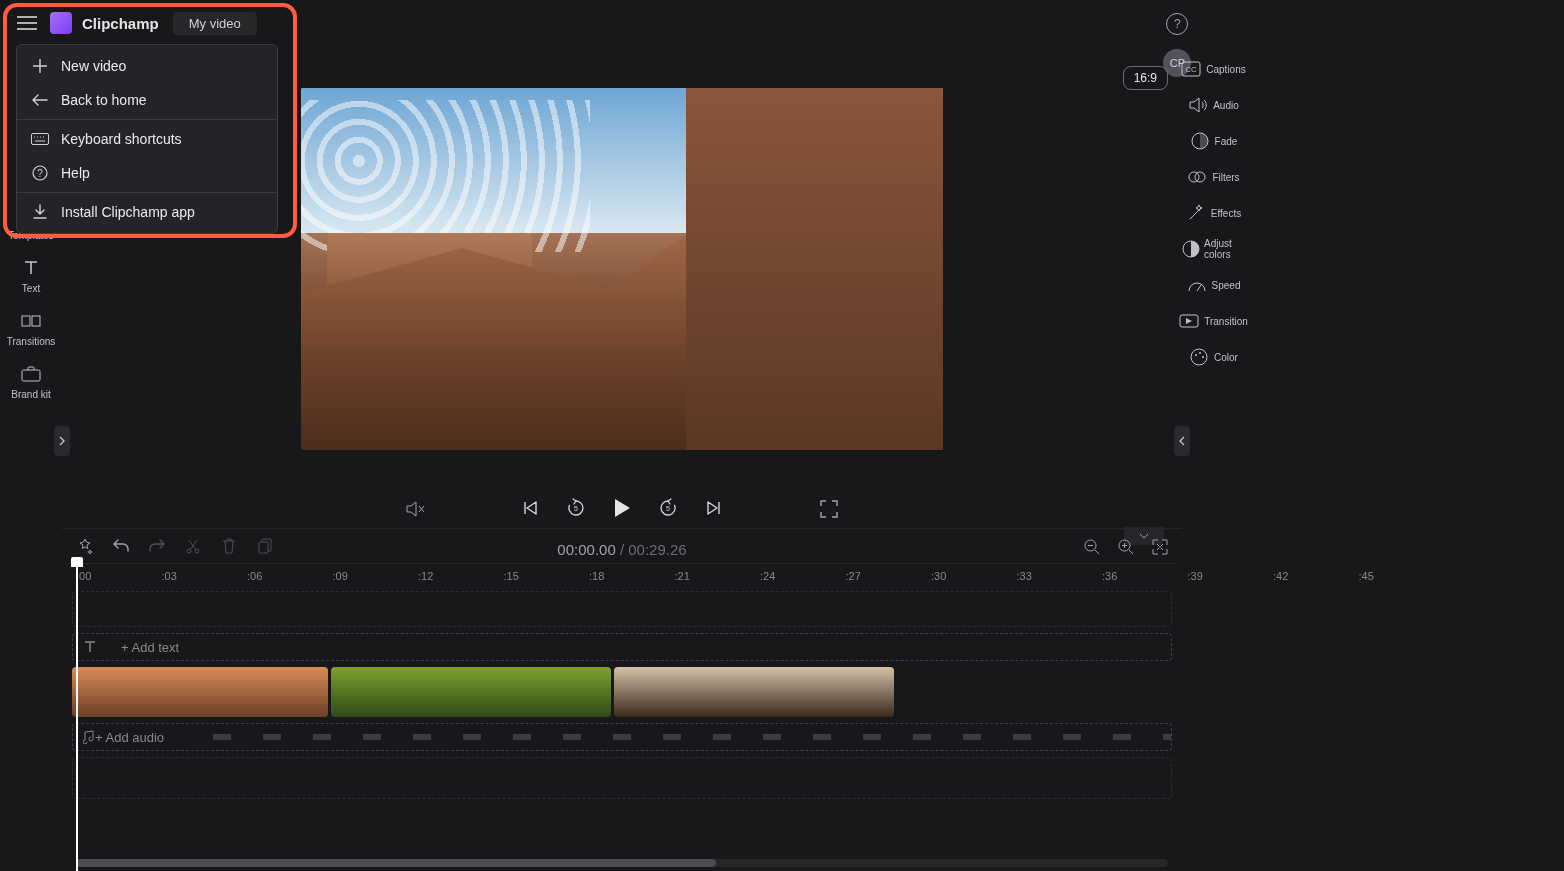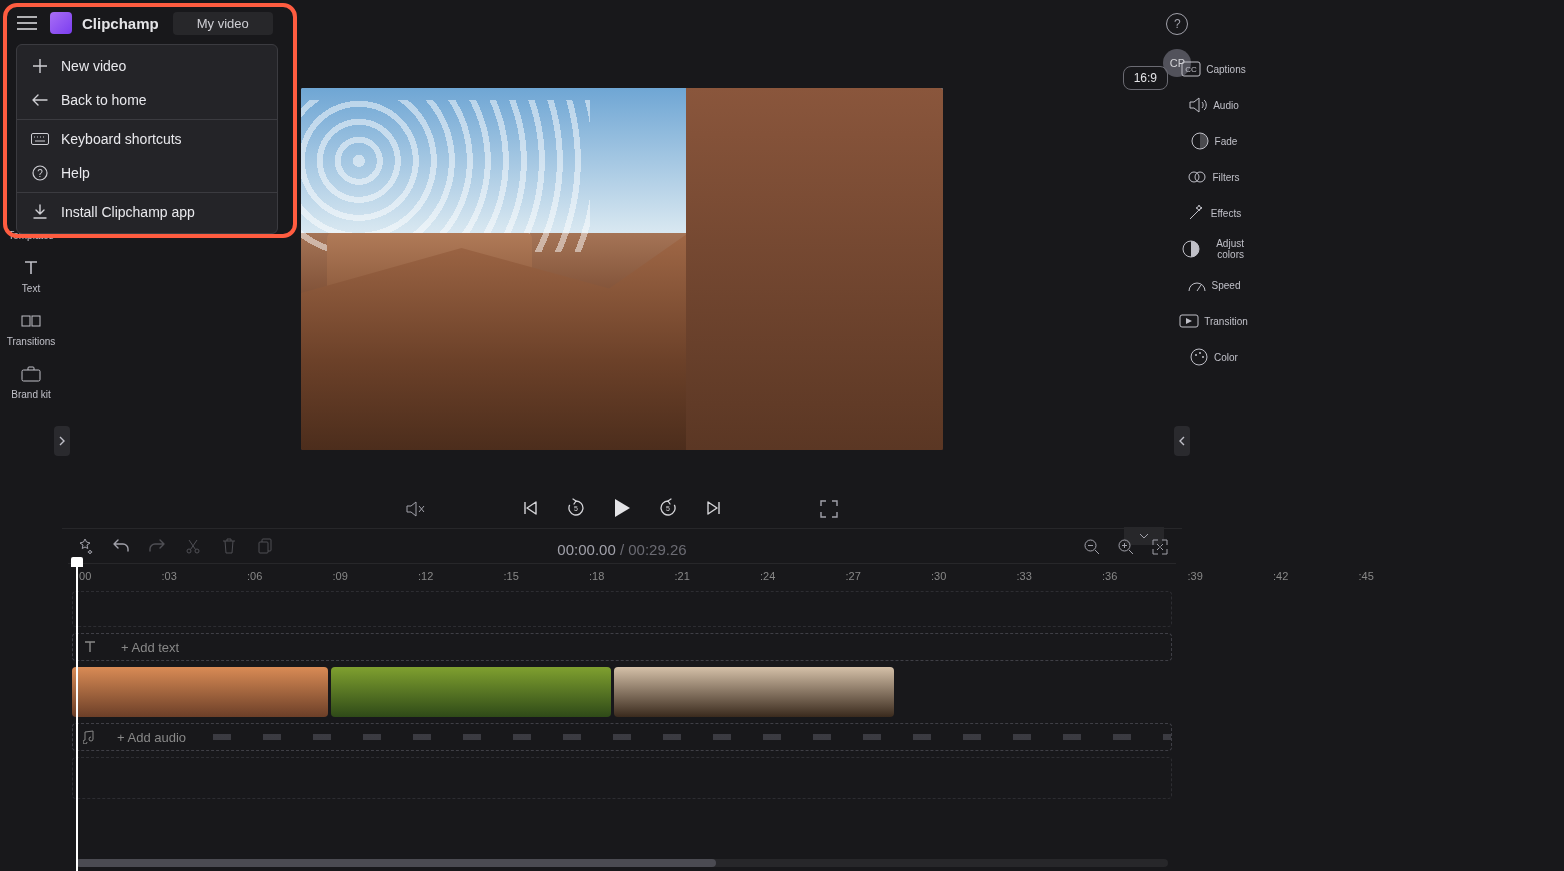--- a/index.html
+++ b/index.html
@@ -4,21 +4,21 @@
 <style>
   * { box-sizing: border-box; margin: 0; padding: 0; }
   body { background: #18181b; color: #e4e4e7; font-family: "Segoe UI", -apple-system, sans-serif; font-size: 13px; overflow: hidden; }
   .app { position: relative; width: 1244px; height: 871px; background: #18181b; }
 
   
   .header { position: absolute; top: 0; left: 0; right: 0; height: 46px; display: flex; align-items: center; padding: 0 14px; gap: 10px; }
   .hamburger { width: 26px; height: 26px; display: flex; align-items: center; justify-content: center; cursor: pointer; }
   .logo { width: 22px; height: 22px; background: linear-gradient(135deg,#a96ef5,#7b3ef0); border-radius: 4px; }
   .app-name { font-weight: 600; font-size: 15px; }
-  .project-name { background: #27272a; padding: 4px 24px; border-radius: 4px; color: #cfcfd4; font-size: 13px; margin-left: 4px; }
+  .project-name { background: #27272a; padding: 4px 16px; border-radius: 4px; color: #cfcfd4; font-size: 13px; margin-left: 4px; }
   .header-right { margin-left: auto; display: flex; align-items: center; gap: 14px; flex-direction: column; }
   .export-btn { background: #8b5cf6; color: #fff; padding: 7px 14px; border-radius: 5px; display: flex; align-items: center; gap: 6px; font-weight: 600; cursor: pointer; }
   .help-circle { width: 22px; height: 22px; border: 1.6px solid #a1a1aa; border-radius: 50%; display: flex; align-items: center; justify-content: center; font-size: 12px; color:#a1a1aa; cursor:pointer; }
   .avatar { width: 28px; height: 28px; background: #52525b; border-radius: 50%; display: flex; align-items: center; justify-content: center; font-size: 11px; color: #d4d4d8; }
 
   
   .highlight-rect { position: absolute; top: 3px; left: 3px; width: 294px; height: 235px; border: 4px solid #ff5c40; border-radius: 14px; pointer-events: none; z-index: 50; }
   .menu { position: absolute; top: 44px; left: 16px; width: 262px; background: #242428; border: 1px solid #3b3b40; border-radius: 6px; z-index: 40; padding: 4px 0; }
   .menu-item { display: flex; align-items: center; gap: 12px; padding: 9px 14px; cursor: pointer; color: #e9e9ed; font-size: 14px; }
   .menu-sep { height: 1px; background: #3b3b40; margin: 2px 0; }
@@ -28,21 +28,21 @@
   .left-sidebar { position: absolute; left: 0; top: 46px; bottom: 0; width: 62px; display: flex; flex-direction: column; align-items: center; gap: 16px; padding-top: 6px; z-index: 5; }
   .ls-item { display: flex; flex-direction: column; align-items: center; gap: 4px; color: #c0c0c8; cursor: pointer; }
   .ls-item .ls-icon { width: 22px; height: 22px; display: flex; align-items: center; justify-content: center; }
   .ls-item .ls-label { font-size: 10px; text-align: center; line-height: 1.1; }
   .ls-chevron { position: absolute; right: -8px; top: 380px; width: 16px; height: 30px; background: #2a2a2e; border-radius: 4px; display: flex; align-items: center; justify-content: center; cursor: pointer; }
 
   
   .right-sidebar { position: absolute; right: 0; top: 46px; bottom: 0; width: 62px; display: flex; flex-direction: column; align-items: center; gap: 14px; padding-top: 12px; }
   .rs-item { display: flex; flex-direction: row; align-items: center; gap: 4px; color: #c0c0c8; cursor: pointer; }
   .rs-item .rs-icon { width: 22px; height: 22px; display: flex; align-items: center; justify-content: center; }
-  .rs-item .rs-label { font-size: 10px; text-align: right; line-height: 1.1; }
+  .rs-item .rs-label { font-size: 10px; text-align: left; line-height: 1.1; }
   .rs-chevron { position: absolute; left: -8px; top: 380px; width: 16px; height: 30px; background: #2a2a2e; border-radius: 4px; display: flex; align-items: center; justify-content: center; cursor: pointer; }
 
   
   .preview-area { position: absolute; left: 62px; right: 62px; top: 46px; height: 482px; }
   .aspect-badge { position: absolute; top: 20px; right: 14px; border: 1px solid #6b6b73; border-radius: 8px; padding: 4px 10px; font-size: 12px; cursor: pointer; }
   .canvas { position: absolute; top: 42px; left: 50%; transform: translateX(-50%); width: 642px; height: 362px; background: linear-gradient(180deg,#8fb8d9 0%,#cfe6f2 30%,#a57456 40%,#7a4c33 60%,#5c3a28 100%); border-radius: 2px; overflow: hidden; }
   .canvas .sky { position:absolute; top:0; left:0; right:0; height:40%; background: linear-gradient(180deg,#6fa6d4,#d9e8f1); }
   .canvas .clouds { position:absolute; top:12px; left:0; right:55%; height:42%; background: repeating-radial-gradient(circle at 20% 40%, rgba(255,255,255,0.9) 0 6px, transparent 6px 18px); opacity:0.55; }
   .canvas .rock1 { position:absolute; top:0; right:0; width:40%; height:100%; background: linear-gradient(180deg,#8a563c,#5b3724); }
   .canvas .rock2 { position:absolute; bottom:0; left:0; width:100%; height:62%; background: linear-gradient(180deg,#a36a48 0%,#6c4129 60%,#4c2d1c 100%); clip-path: polygon(0 30%,25% 10%,48% 28%,62% 0,100% 0,100% 100%,0 100%); }
@@ -75,21 +75,21 @@
   .track-spacer { height: 36px; border: 1px dashed #2d2d32; border-radius: 4px; }
   .clip-row { display: flex; height: 50px; gap: 3px; }
   .clip { height: 100%; border-radius: 4px; overflow: hidden; display: flex; }
   .clip .thumb { flex: 1; }
   .clip.desert { width: 256px; }
   .clip.desert .thumb { background: linear-gradient(180deg,#d98b55,#6c3f28); }
   .clip.green { width: 280px; }
   .clip.green .thumb { background: linear-gradient(180deg,#7fa02f,#2f4a18); }
   .clip.caves { width: 280px; }
   .clip.caves .thumb { background: linear-gradient(180deg,#d4c0a8,#3a2a1d); }
-  .audio-track { height: 28px; display:flex; align-items:center; gap:22px; border:1px dashed #3f3f46; border-radius:4px; padding-left:10px; color:#888; cursor:pointer; position:relative; overflow:hidden; }
+  .audio-track { height: 28px; display:flex; align-items:center; gap:0; border:1px dashed #3f3f46; border-radius:4px; padding-left:10px; color:#888; cursor:pointer; position:relative; overflow:hidden; }
   .audio-wave { position:absolute; left:140px; right:0; top:50%; height:6px; transform:translateY(-50%); background: repeating-linear-gradient(90deg,#52525b 0 18px, transparent 18px 50px); opacity:0.6; }
 
   .scrollbar { position:absolute; bottom:4px; left:14px; right:14px; height:8px; background:#27272a; border-radius:4px; cursor:pointer; }
   .scrollbar .thumb { position:absolute; left:0; width:640px; top:0; bottom:0; background:#4b4b52; border-radius:4px; }
 
   svg { display: block; }
 </style>
 </head>
 <body>
 

